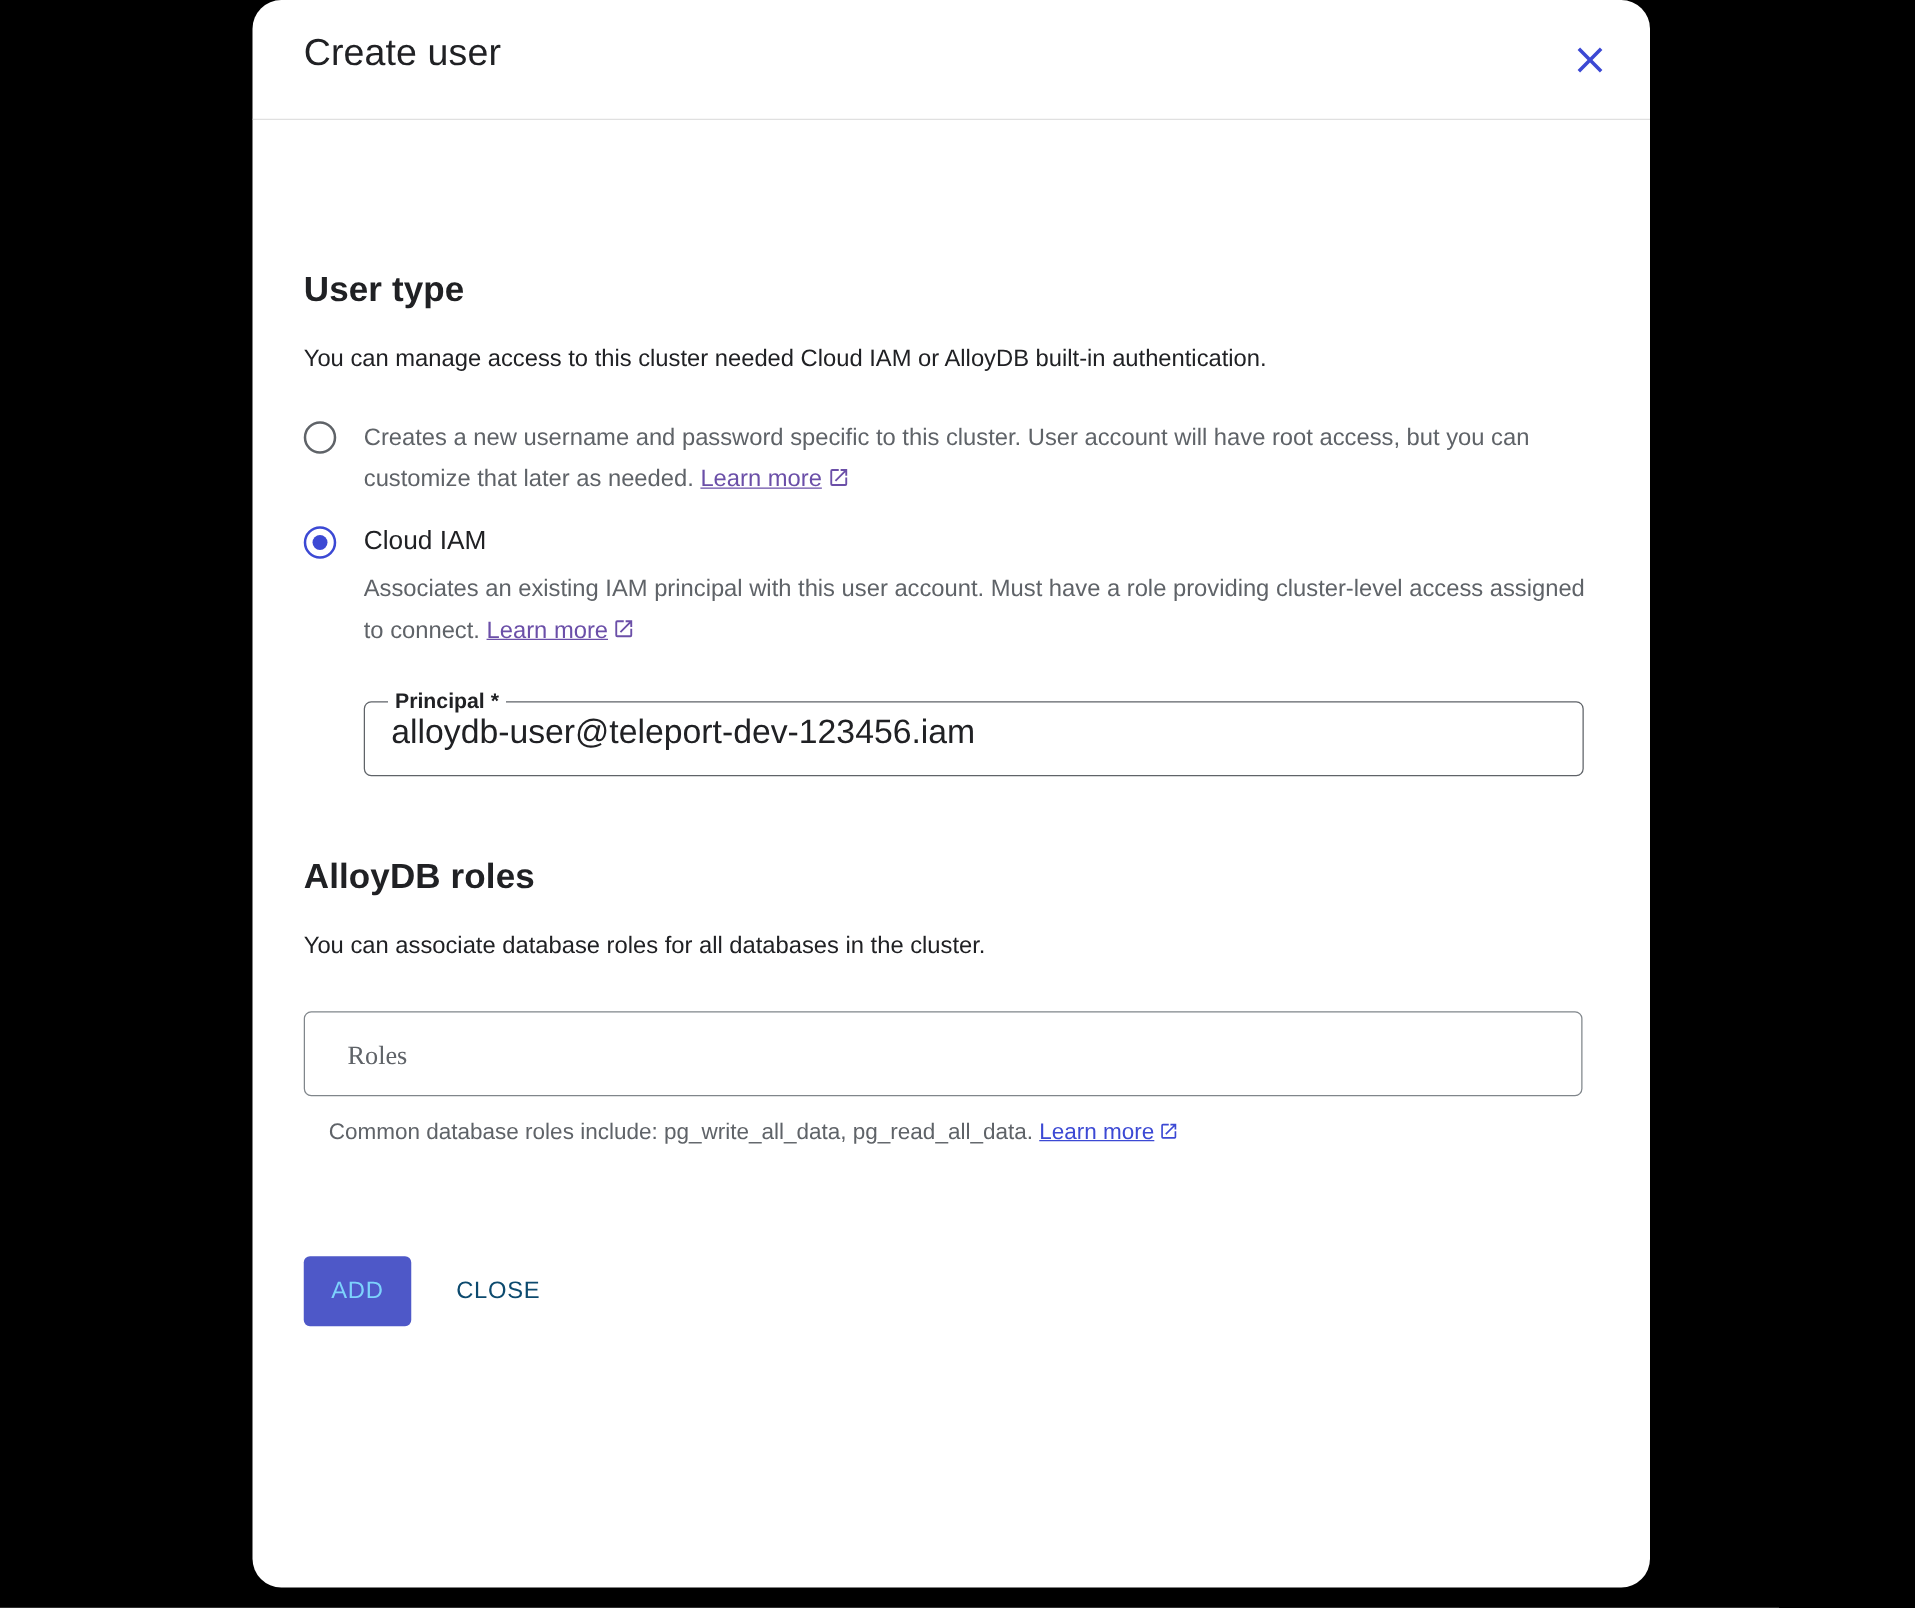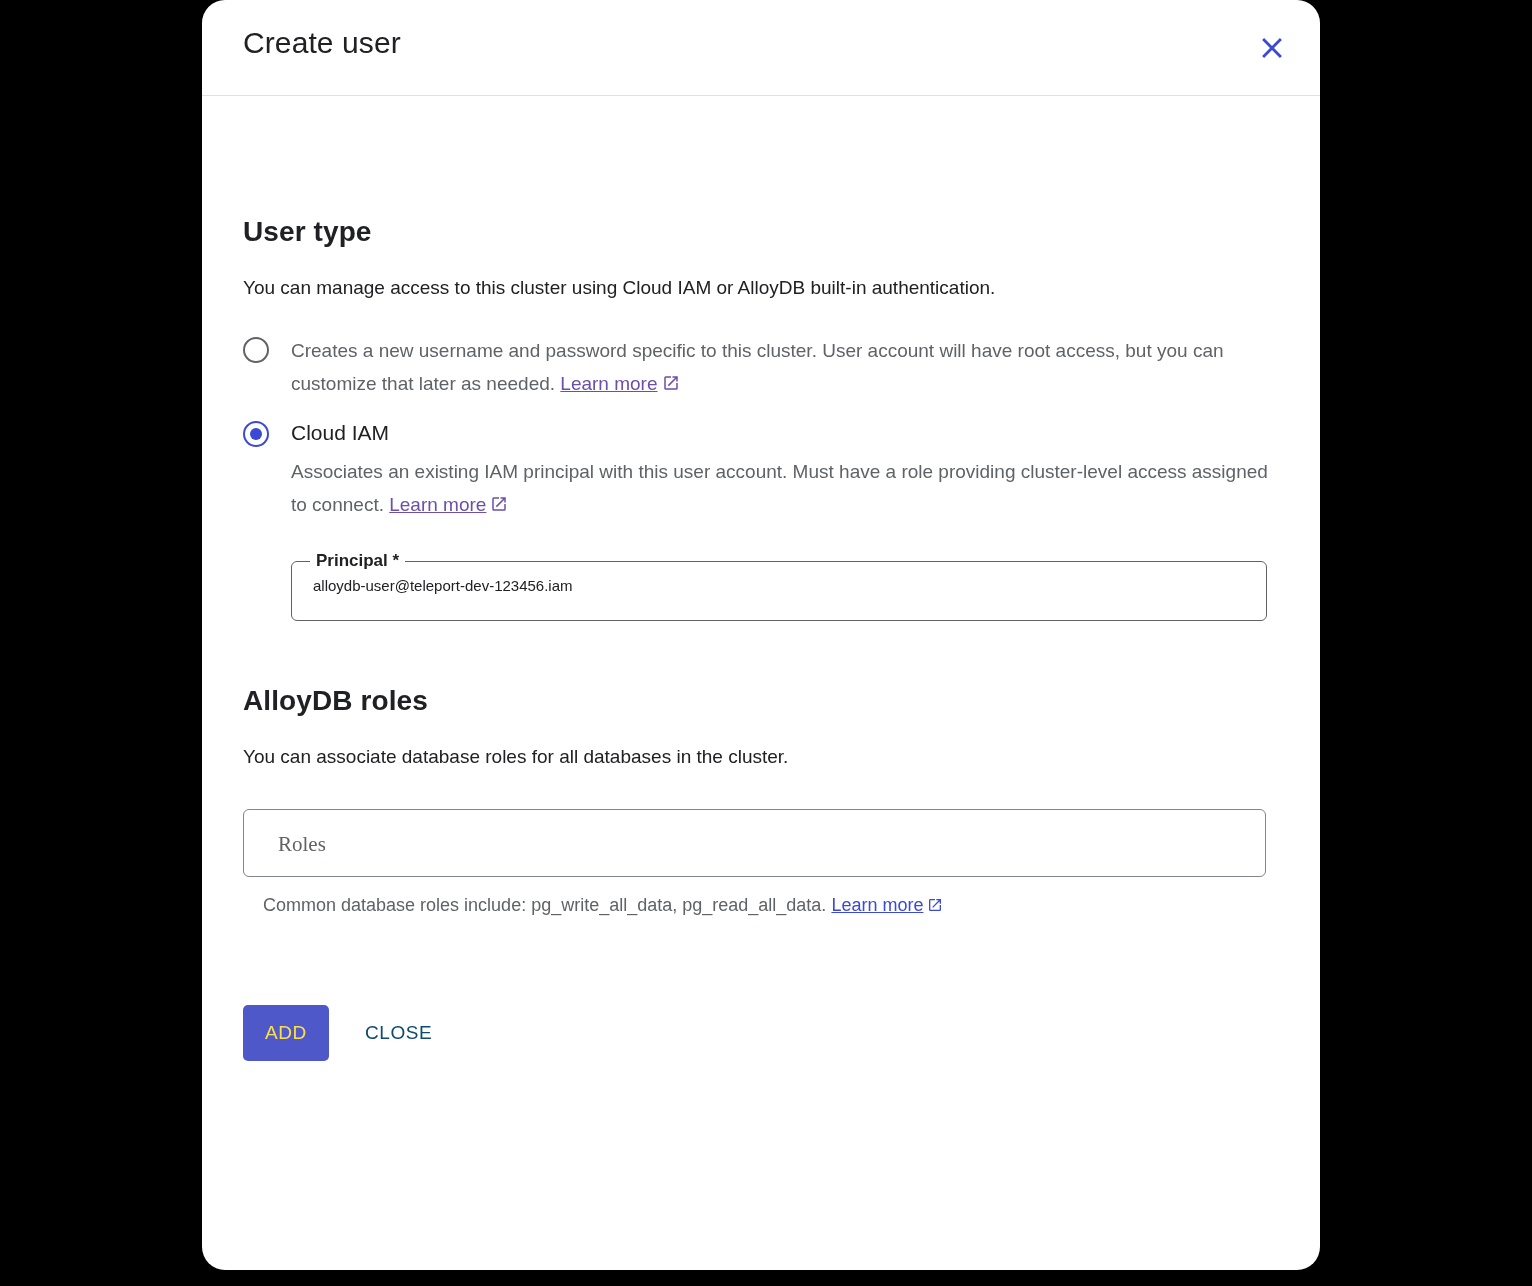--- a/index.html
+++ b/index.html
@@ -166,21 +166,21 @@
   .field-outlined input {
     position: absolute;
     left: 20px;
     top: 0;
     width: 930px;
     height: 66px;
     border: none;
     outline: none;
     background: transparent;
     font-family: "Liberation Sans", sans-serif;
-    font-size: 15px;
+    font-size: 27px;
     color: #202124;
   }
 
   .roles-field {
     position: relative;
     margin-top: 32px;
     width: 1023px;
     height: 68px;
     border: 1px solid #80868b;
     border-radius: 6px;
@@ -211,21 +211,21 @@
 
   .actions {
     margin-top: 84px;
     padding-bottom: 36px;
     display: flex;
     align-items: center;
     gap: 14px;
   }
   .btn-primary {
     background: #4e58c8;
-    color: #fde047;
+    color: #7dd3fc;
     border: none;
     border-radius: 5px;
     font-family: "Liberation Sans", sans-serif;
     font-size: 19px;
     font-weight: 500;
     letter-spacing: 0.6px;
     padding: 0 22px;
     height: 56px;
     cursor: pointer;
   }
@@ -255,21 +255,21 @@
           <svg width="34" height="34" viewBox="0 0 24 24" aria-hidden="true">
             <path d="M19 6.41 17.59 5 12 10.59 6.41 5 5 6.41 10.59 12 5 17.59 6.41 19 12 13.41 17.59 19 19 17.59 13.41 12z" fill="#3c49d4"></path>
           </svg>
         </span>
       </button>
     </div>
 
     <div class="dialog-body">
 
       <h2 class="section-title" id="user-type-title">User type</h2>
-      <p class="section-desc">You can manage access to this cluster using Cloud IAM or AlloyDB built-in authentication.</p>
+      <p class="section-desc">You can manage access to this cluster needed Cloud IAM or AlloyDB built-in authentication.</p>
 
       <div class="radio-group">
 
         <div class="radio-row">
           <span class="radio-circle"></span>
           <div class="radio-desc">
             <span>Creates a new username and password specific to this cluster. User account will have root access, but you can customize that later as needed.</span>
             <a class="learn-more">Learn more</a><span class="ext-icon"><svg width="18" height="18" viewBox="0 0 24 24">
                   <path d="M19 19H5V5h7V3H5a2 2 0 0 0-2 2v14a2 2 0 0 0 2 2h14a2 2 0 0 0 2-2v-7h-2v7zM14 3v2h3.59l-9.83 9.83 1.41 1.41L19 6.41V10h2V3h-7z" fill="#6b4fa8"></path>
                 </svg></span>

